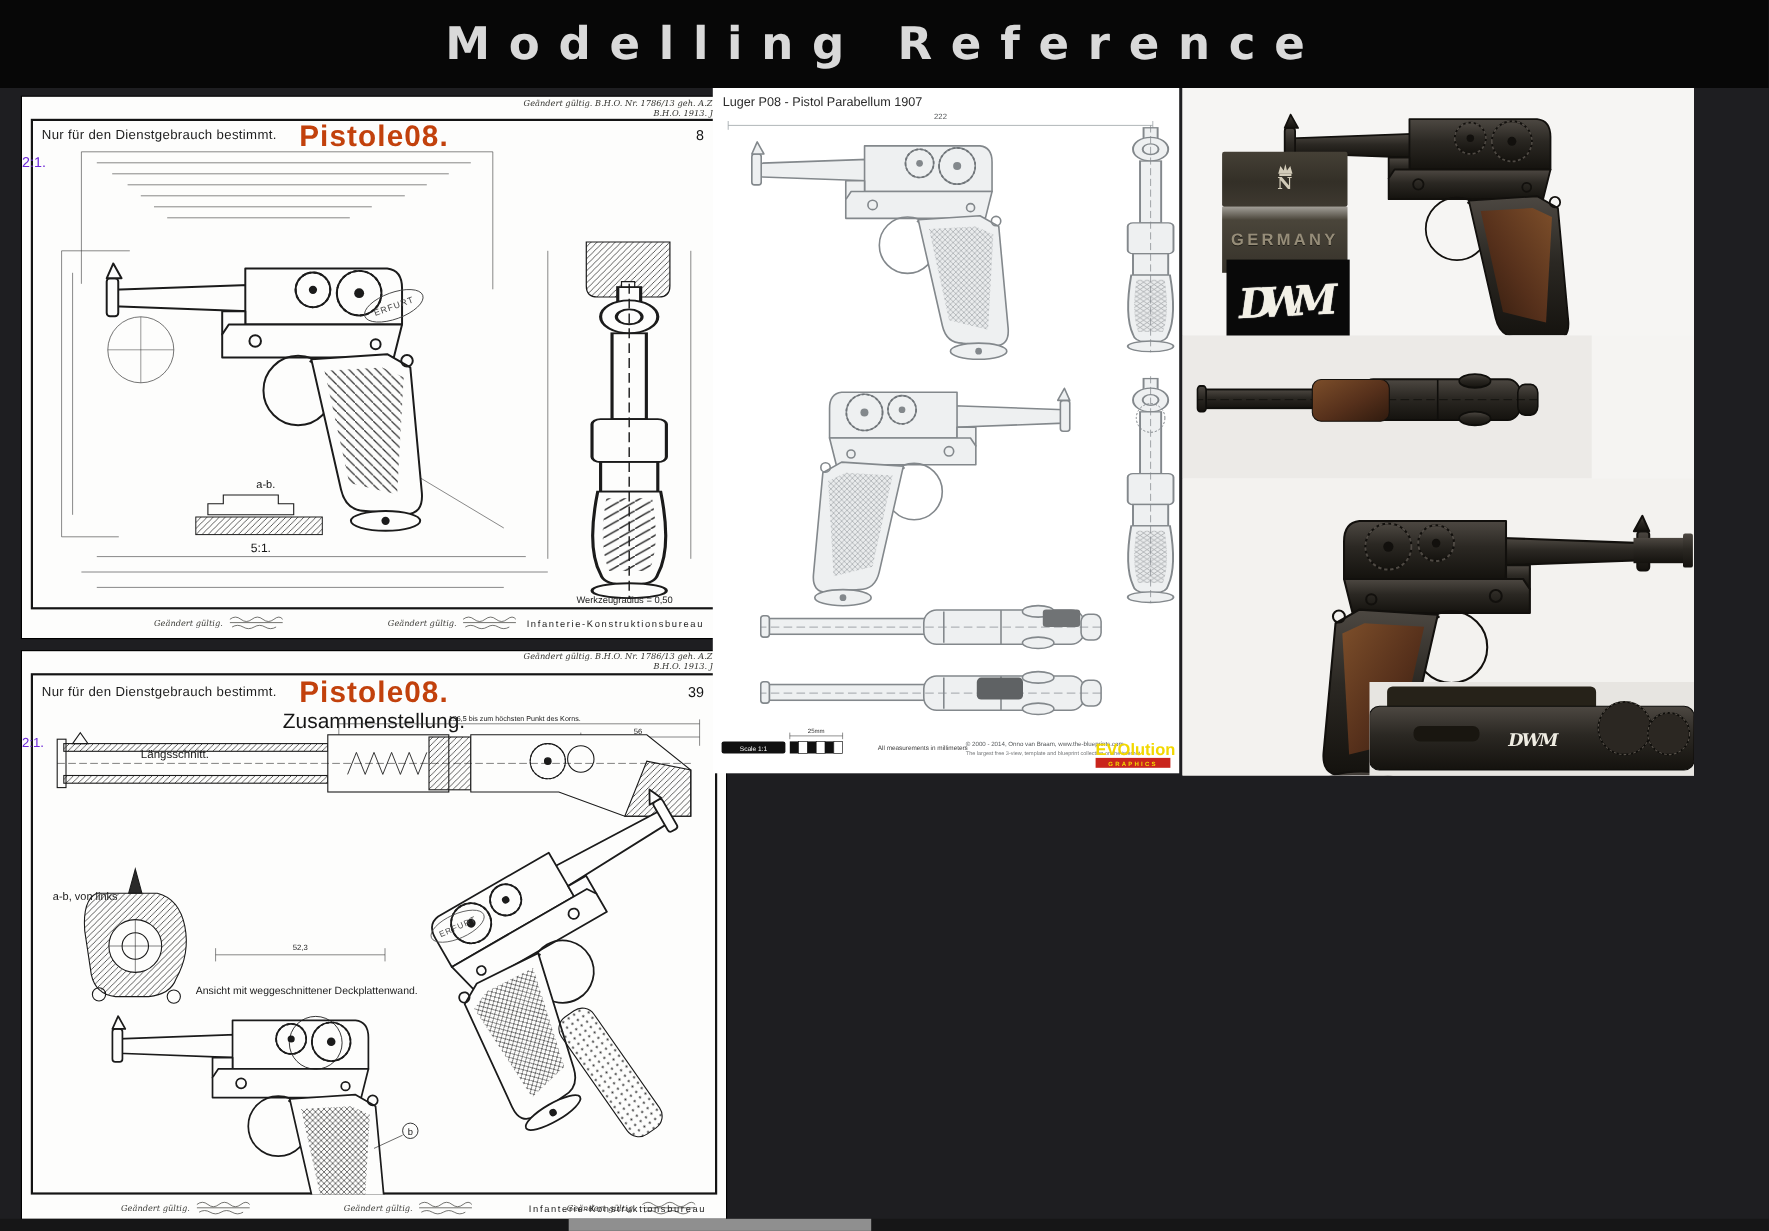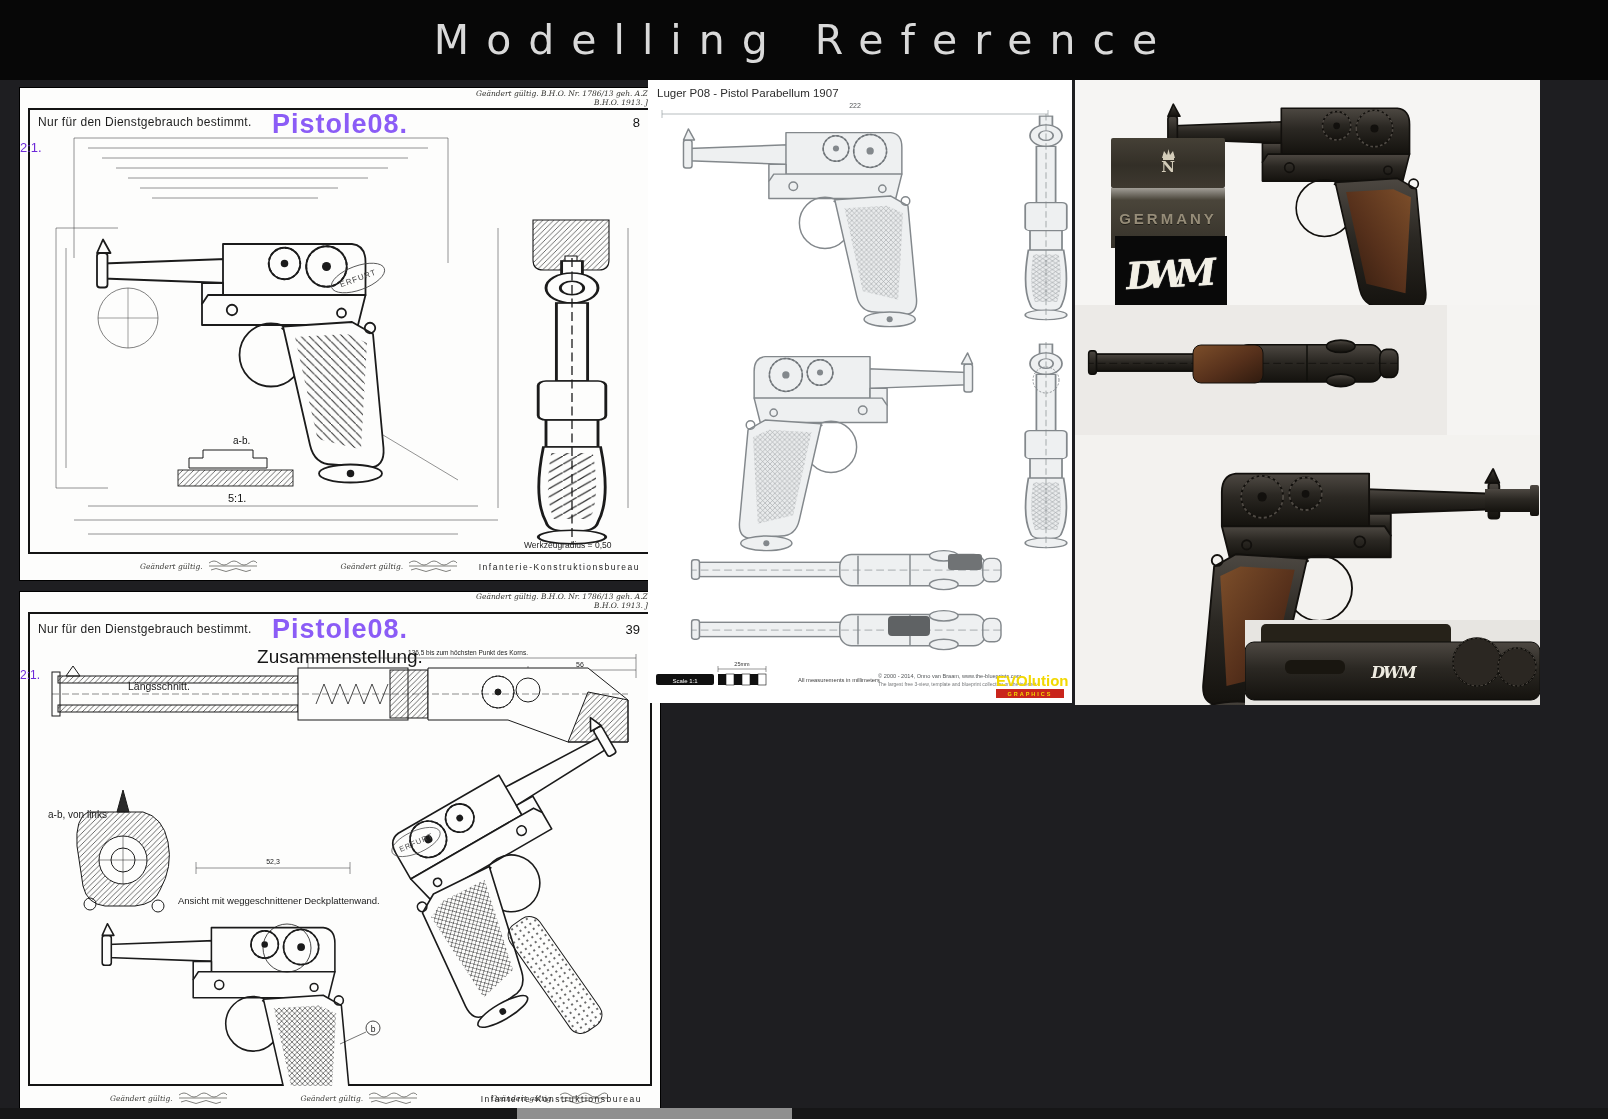--- a/index.html
+++ b/index.html
@@ -2,32 +2,32 @@
 <html><head>
 <meta charset="utf-8">
 <style>
   *{box-sizing:border-box;margin:0;padding:0}
   html,body{width:1608px;height:1119px;overflow:hidden}
   body{background:#1e1e21;font-family:"Liberation Sans",sans-serif;position:relative}
   .abs{position:absolute}
   svg{display:block;font-family:"Liberation Sans",sans-serif}
   
   #banner{left:0;top:0;width:1608px;height:80px;background:#070707;display:flex;align-items:center;justify-content:center}
-  #banner h1{color:#d9d9d9;font-size:41px;font-weight:normal;letter-spacing:17px;font-family:"DejaVu Sans","Liberation Sans",sans-serif}
+  #banner h1{color:#d9d9d9;font-size:41px;font-weight:bold;letter-spacing:17px;font-family:"DejaVu Sans","Liberation Sans",sans-serif}
   
   .bp{background:#fdfdfc;box-shadow:0 0 0 1px #000}
   .bp .frame{position:absolute;border:2px solid #141414}
   .bp .hand{font-family:"DejaVu Serif","Liberation Serif",serif;font-style:italic;color:#33332f;font-size:7.5px;line-height:8.5px;text-align:right}
   .bp .restrict{font-size:12px;color:#1d1d1d;letter-spacing:.3px}
-  .bp .btitle{font-size:27px;font-weight:600;color:#8b5cf6;letter-spacing:1px;text-align:center;width:100%;font-family:"Liberation Sans",sans-serif}
+  .bp .btitle{font-size:27px;font-weight:600;color:#c2410c;letter-spacing:1px;text-align:center;width:100%;font-family:"Liberation Sans",sans-serif}
   .bp .bsub{font-size:19px;font-weight:500;color:#161616;text-align:center;width:100%}
   .bp .bscale{font-size:13px;color:#6d28d9;text-align:left;width:100%}
   .bp .pageno{font-size:13px;color:#141414}
   .bp .lbl{font-size:10.5px;color:#1a1a1a}
-  .footer-row{display:flex;align-items:center;gap:12px}
+  .footer-row{display:flex;align-items:center;gap:24px}
   .sig{display:inline-flex;align-items:center;gap:4px}
   .sig em{font-family:"DejaVu Serif","Liberation Serif",serif;font-style:italic;font-size:7.5px;color:#3c3c38;white-space:nowrap}
   .bureau{font-size:8.5px;color:#222;letter-spacing:1.5px}
   
   #panel-m{background:#ffffff}
   #panel-m .mtitle{font-size:11.5px;color:#2c2c2c}
   
   #panel-r{background:#f5f4f2}
   .photo{position:absolute;overflow:hidden}
   #plateN{background:linear-gradient(180deg,#454036 0%,#332f27 55%,#3e3930 100%);border-radius:2px;display:flex;flex-direction:column;align-items:center}

